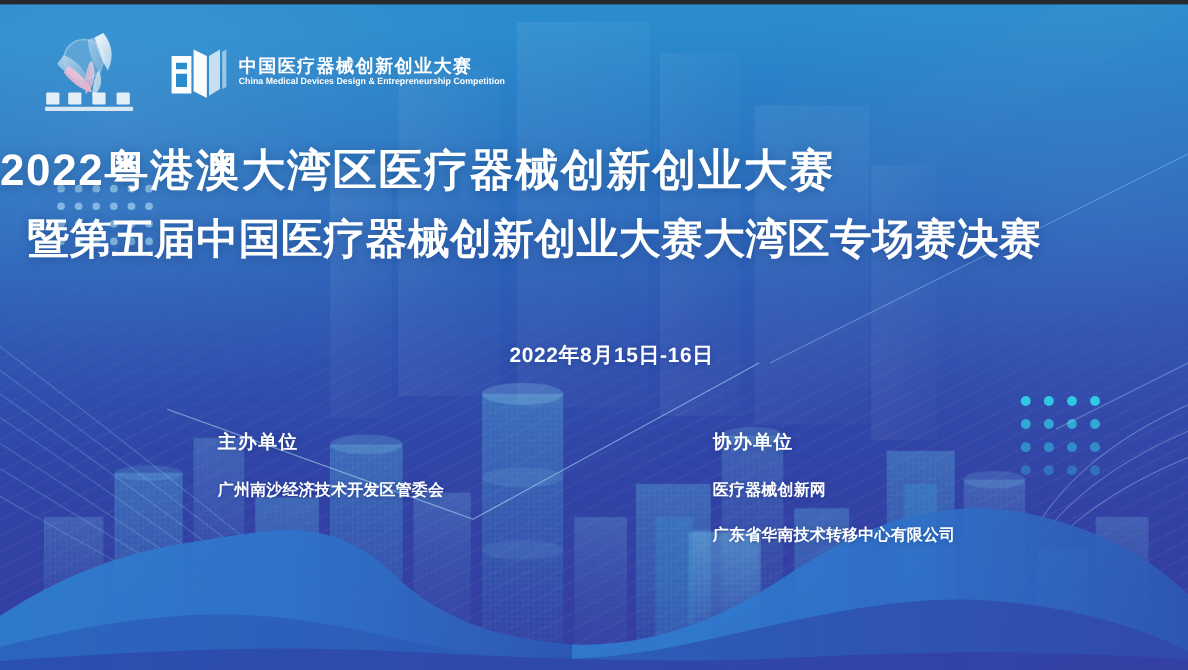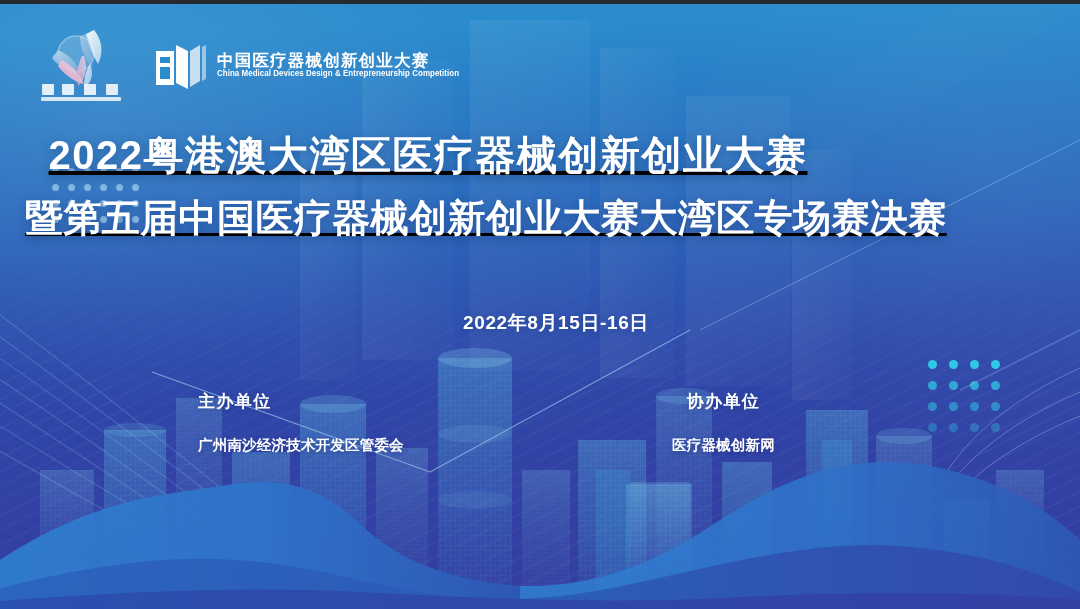--- a/index.html
+++ b/index.html
@@ -107,23 +107,21 @@
     letter-spacing: 0.05px;
     white-space: nowrap;
     transform: scaleX(0.97);
     transform-origin: left center;
   }
 
   #title-block {
     position: absolute;
     left: 0; top: 128px;
     width: 856px;
-    text-align: center;
     z-index: 30;
-    text-decoration: underline;
   }
   .title-line {
     color: #ffffff;
     font-weight: bold;
     white-space: nowrap;
     text-shadow: 0 2px 10px rgba(12,40,90,0.35);
   }
   #title-line-1 { font-size: 40px; letter-spacing: 1.5px; line-height: 54px; }
   #title-line-2 { font-size: 38px; letter-spacing: 0.4px; line-height: 56px; margin-top: 8px; margin-left: 25px; }
 
@@ -135,21 +133,21 @@
     color: #ffffff;
     font-size: 19px;
     font-weight: bold;
     letter-spacing: 0.6px;
     z-index: 30;
     text-shadow: 0 1px 6px rgba(12,40,90,0.3);
   }
 
   .org-col { position: absolute; z-index: 30; }
   #org-host { left: 198px; top: 390px; }
-  #org-co   { left: 672px; top: 390px; text-align: center; }
+  #org-co   { left: 648px; top: 390px; }
   .org-heading {
     color: #ffffff;
     font-size: 17px;
     font-weight: bold;
     letter-spacing: 1.4px;
     margin-bottom: 23px;
     text-shadow: 0 1px 6px rgba(12,40,90,0.35);
   }
   .org-list { display: flex; flex-direction: column; gap: 22px; }
   .org-item {
@@ -463,16 +461,17 @@
     <div class="org-heading">主办单位</div>
     <div class="org-list">
       <div class="org-item">广州南沙经济技术开发区管委会</div>
     </div>
   </div>
 
   <div class="org-col" id="org-co">
     <div class="org-heading">协办单位</div>
     <div class="org-list">
       <div class="org-item">医疗器械创新网</div>
+      <div class="org-item">广东省华南技术转移中心有限公司</div>
     </div>
   </div>
 
 </div>
 
 </body></html>

